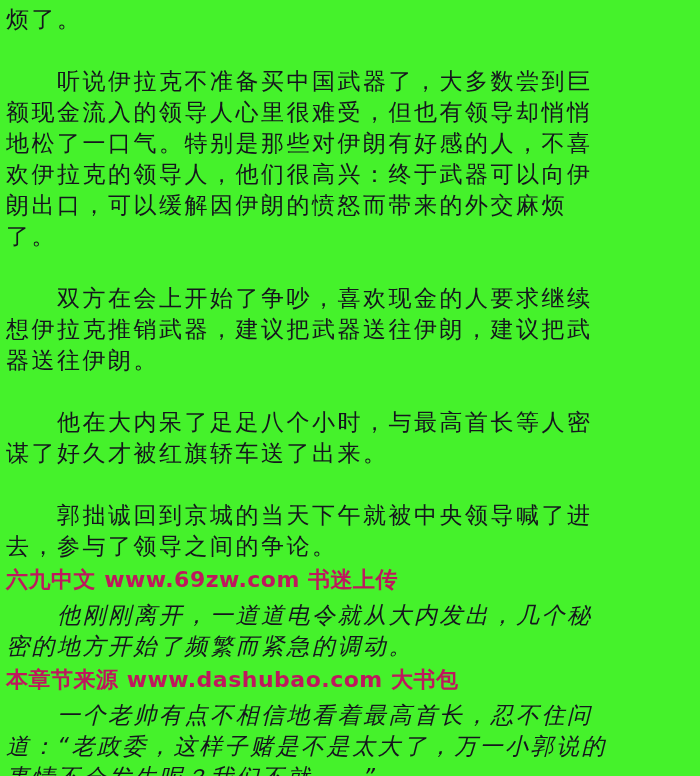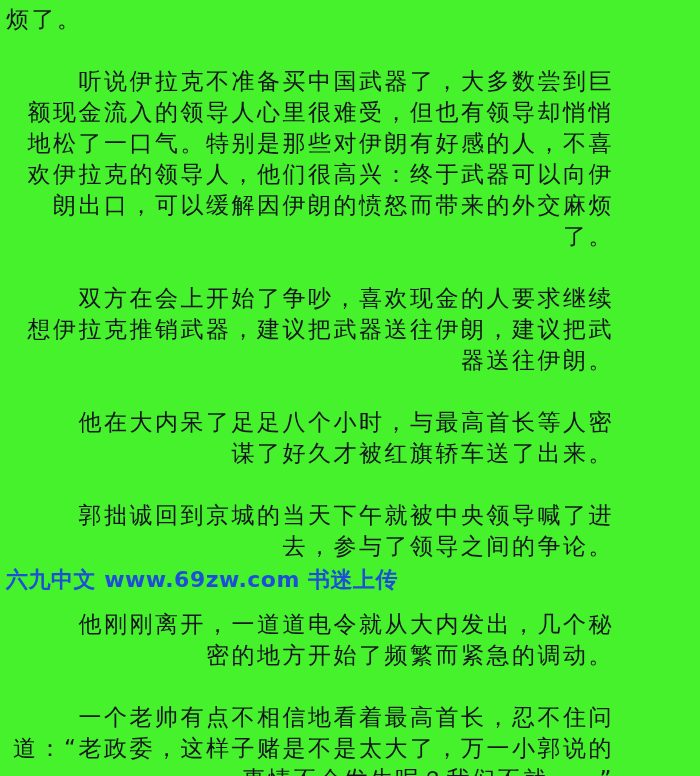--- a/index.html
+++ b/index.html
@@ -28,42 +28,43 @@
     white-space: pre-wrap;
   }
   
   .line {
     margin: 0;
   }
   
   .paragraph {
     margin-top: 31px;
     text-indent: 51px;
-    text-align: right;
   }
   
   .watermark {
     margin-top: 5px;
     font-weight: bold;
-    color: #1d4ed8;
+    color: #be185d;
     letter-spacing: 0.5px;
     font-size: 22px;
     line-height: 26px;
     text-indent: 0;
     font-family: "DejaVu Sans", sans-serif;
   }
   .watermark + .paragraph {
-    margin-top: 16px;
+    margin-top: 7px;
+    font-style: italic;
   }
 </style>
 </head>
 <body>
 
 <div class="page" id="content-root">
     <div class="block line">烦了。</div>
     <div class="block paragraph">听说伊拉克不准备买中国武器了，大多数尝到巨额现金流入的领导人心里很难受，但也有领导却悄悄地松了一口气。特别是那些对伊朗有好感的人，不喜欢伊拉克的领导人，他们很高兴：终于武器可以向伊朗出口，可以缓解因伊朗的愤怒而带来的外交麻烦了。</div>
     <div class="block paragraph">双方在会上开始了争吵，喜欢现金的人要求继续想伊拉克推销武器，建议把武器送往伊朗，建议把武器送往伊朗。</div>
     <div class="block paragraph">他在大内呆了足足八个小时，与最高首长等人密谋了好久才被红旗轿车送了出来。</div>
     <div class="block paragraph">郭拙诚回到京城的当天下午就被中央领导喊了进去，参与了领导之间的争论。</div>
     <div class="block watermark">六九中文 www.69zw.com 书迷上传</div>
     <div class="block paragraph">他刚刚离开，一道道电令就从大内发出，几个秘密的地方开始了频繁而紧急的调动。</div>
+    <div class="block watermark">本章节来源 www.dashubao.com 大书包</div>
     <div class="block paragraph">一个老帅有点不相信地看着最高首长，忍不住问道：“老政委，这样子赌是不是太大了，万一小郭说的事情不会发生呢？我们不就……”</div>
   </div>
 
 </body></html>

